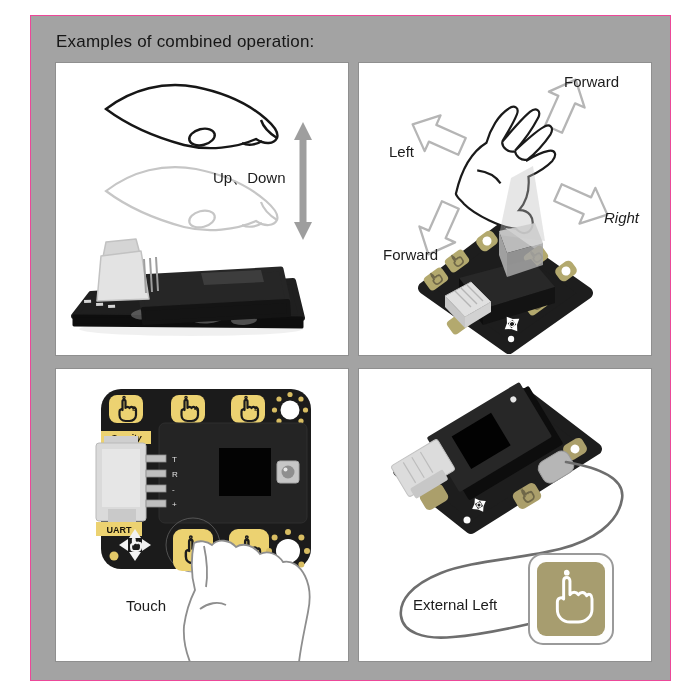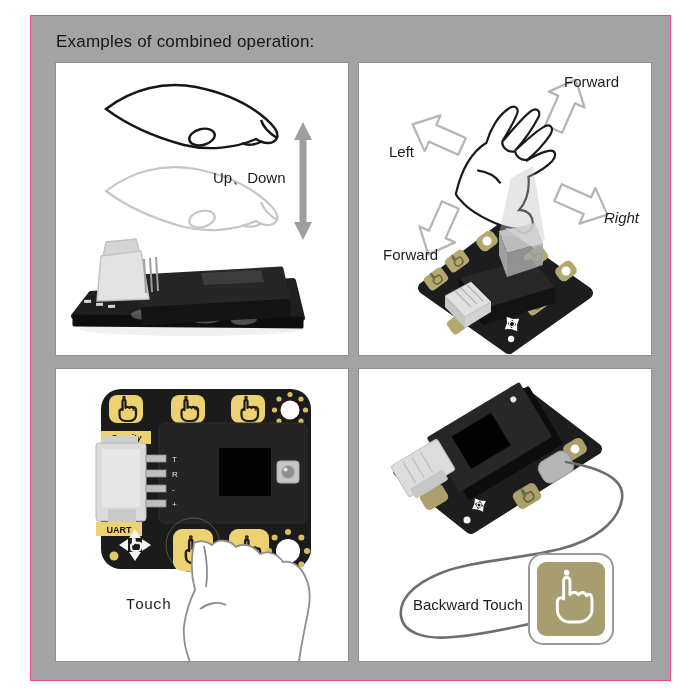--- a/index.html
+++ b/index.html
@@ -13,21 +13,21 @@
   .p-tr{left:327px;top:46px}
   .p-bl{left:24px;top:352px}
   .p-br{left:327px;top:352px}
   .panel svg{position:absolute;left:0;top:0;}
   .lbl{position:absolute;font-size:15px;color:#1c1c1c;white-space:nowrap;}
   .lbl-updown{left:157px;top:106px;text-align:center;}
   .lbl-forward{left:205px;top:10px;}
   .lbl-left{left:30px;top:50px;margin-top:30px;}
   .lbl-right{left:245px;top:146px;font-style:italic;}
   .lbl-backward{left:24px;top:183px;}
-  .lbl-touch{left:70px;top:228px;font-family:Liberation Mono, monospace;}
+  .lbl-touch{left:70px;top:228px;}
   .lbl-external{left:54px;top:227px;}
   .hand-dark{stroke:#161616;stroke-width:2.4;}
   .hand-ghost{stroke:#c6c6c6;stroke-width:2.2;}
   .arrow-outline{stroke:#b5b5b5;stroke-width:2;}
   .pad-glyph{stroke:#6f6748;stroke-width:6;}
   .pad-glyph-bl{stroke:#1c1c1c;stroke-width:4.4;}
   .dpad-glyph{stroke:#f2f2f2;stroke-width:7;}
   .ext-glyph{stroke:#ffffff;stroke-width:2.8;}
   text{font-family:"Liberation Sans",sans-serif;}
   .pin-label{font-size:8px;fill:#e2e2e2;}
@@ -296,16 +296,16 @@
           </g>
           <circle cx="108" cy="151" r="3.5" fill="#fbfbfb"></circle>
         </g>
         <path fill="none" stroke="#6e6e6e" stroke-width="2.6" stroke-linecap="round" d="M207,93 C248,100 266,112 263,130 C259,155 233,172 201,180 C160,190 112,192 82,204 C52,216 40,232 42,247 C44,263 64,271 94,268 C120,266 148,260 170,255"></path>
         <g>
           <rect x="170" y="185" width="84" height="90" rx="14" fill="#fefefe" stroke="#9a9a9a" stroke-width="2"></rect>
           <rect x="178" y="193" width="68" height="74" rx="9" fill="#a79d6f"></rect>
           <use href="#hand-pointer" class="ext-glyph" transform="translate(212,232) scale(1.05)"></use>
         </g>
       </svg>
-      <div class="lbl lbl-external">Backward Touch</div>
+      <div class="lbl lbl-external">External Left</div>
     </div>
   </div>
 </div>
 
 </body></html>

